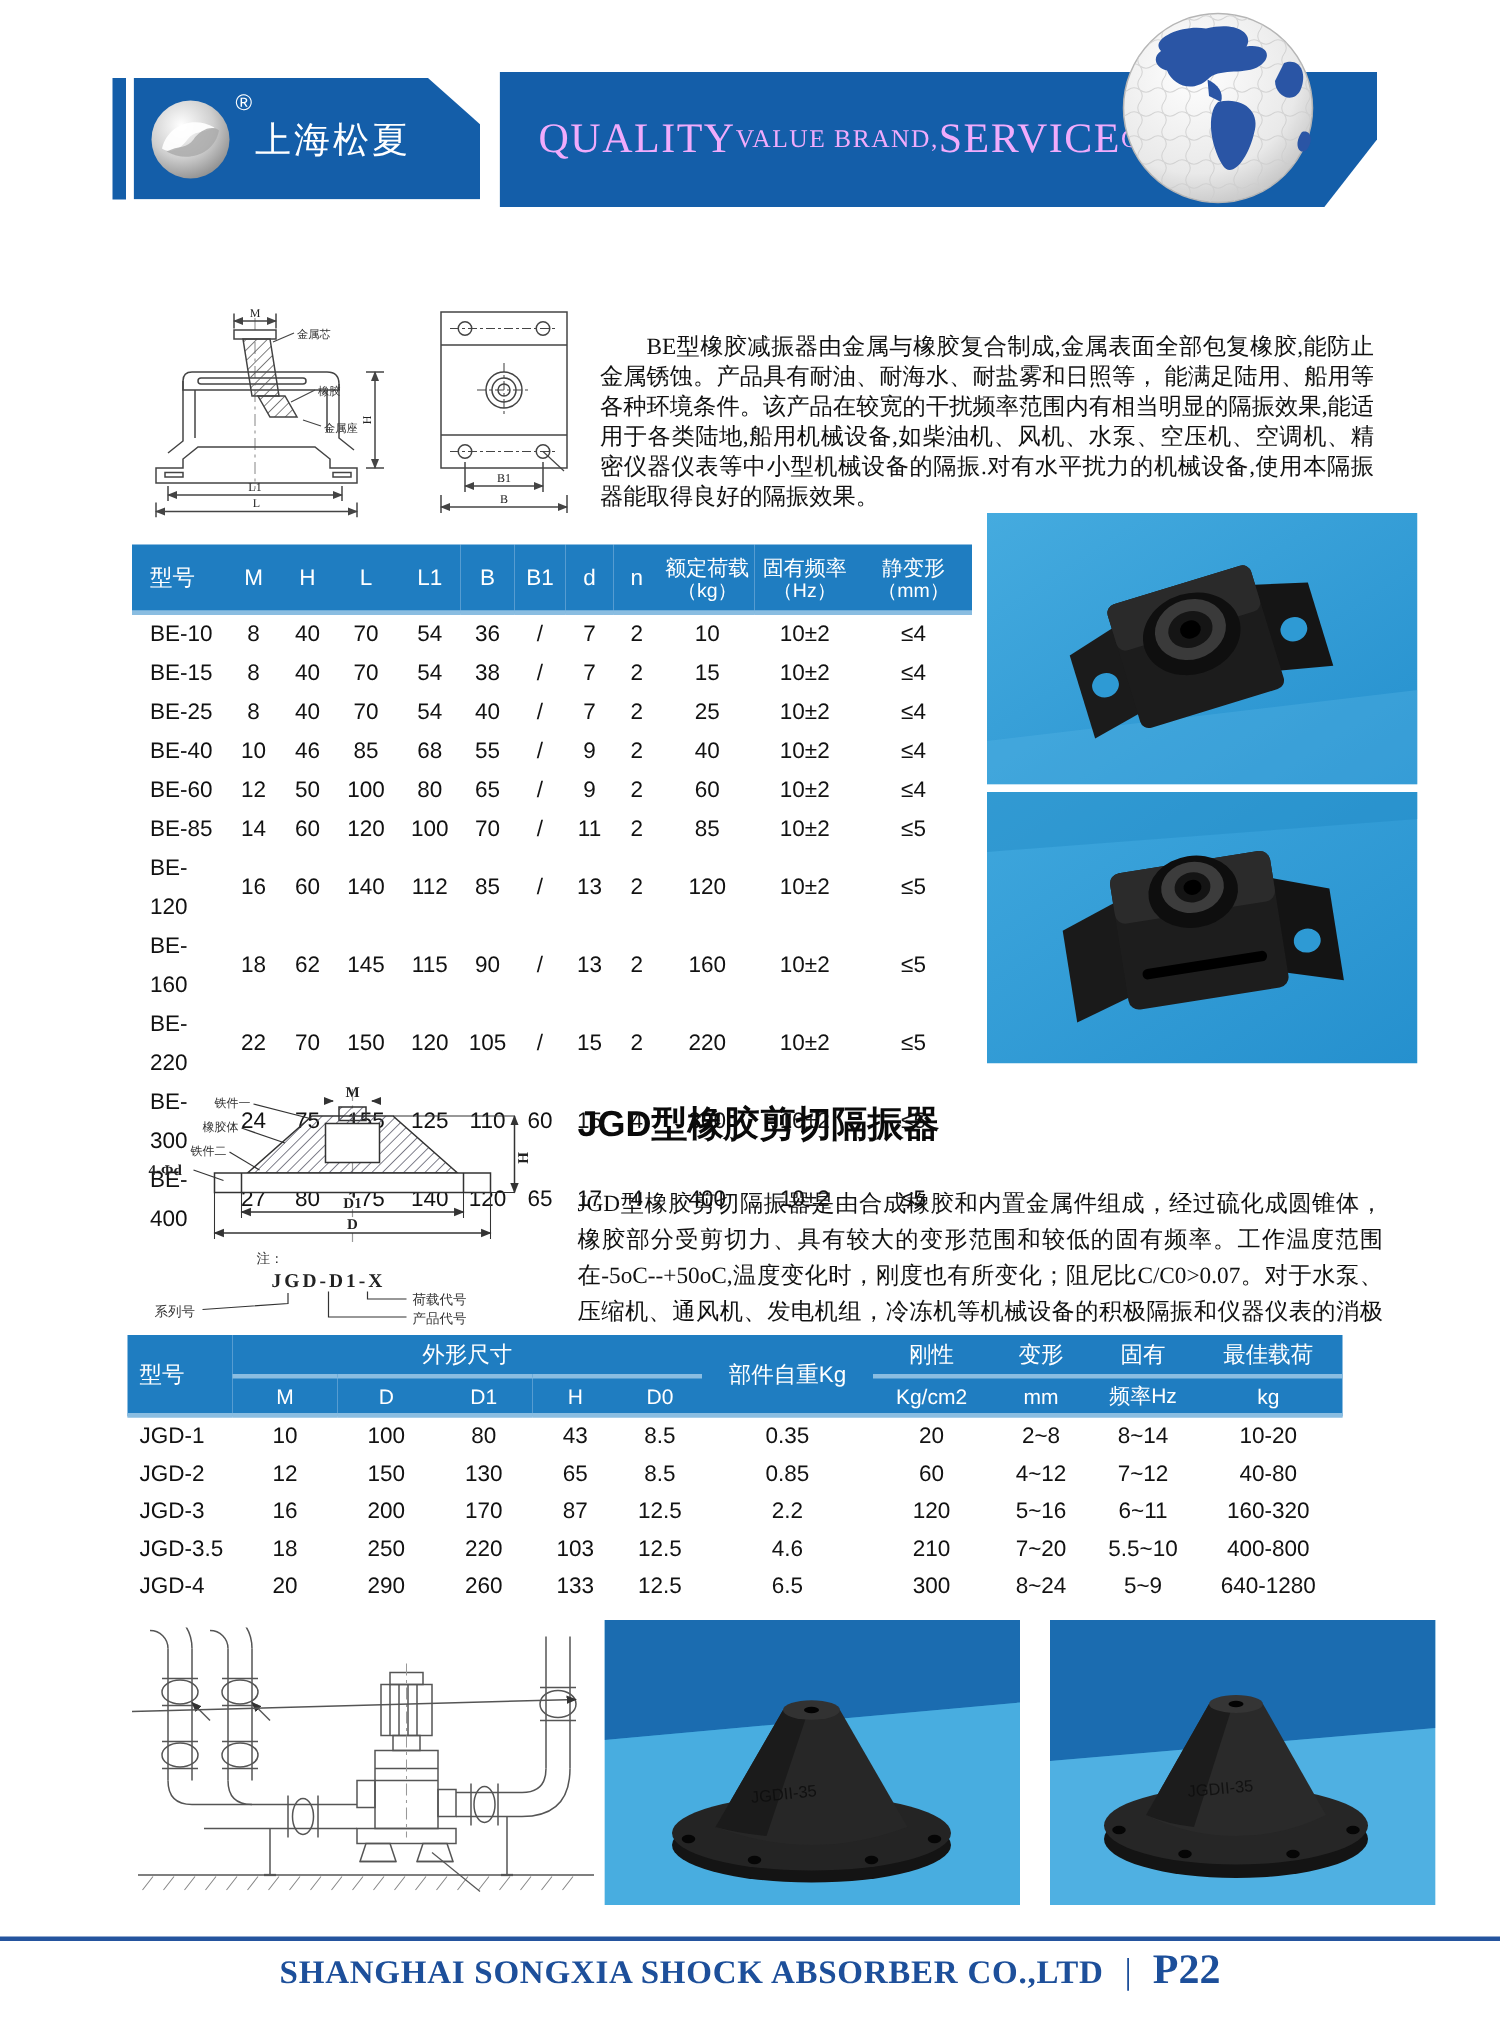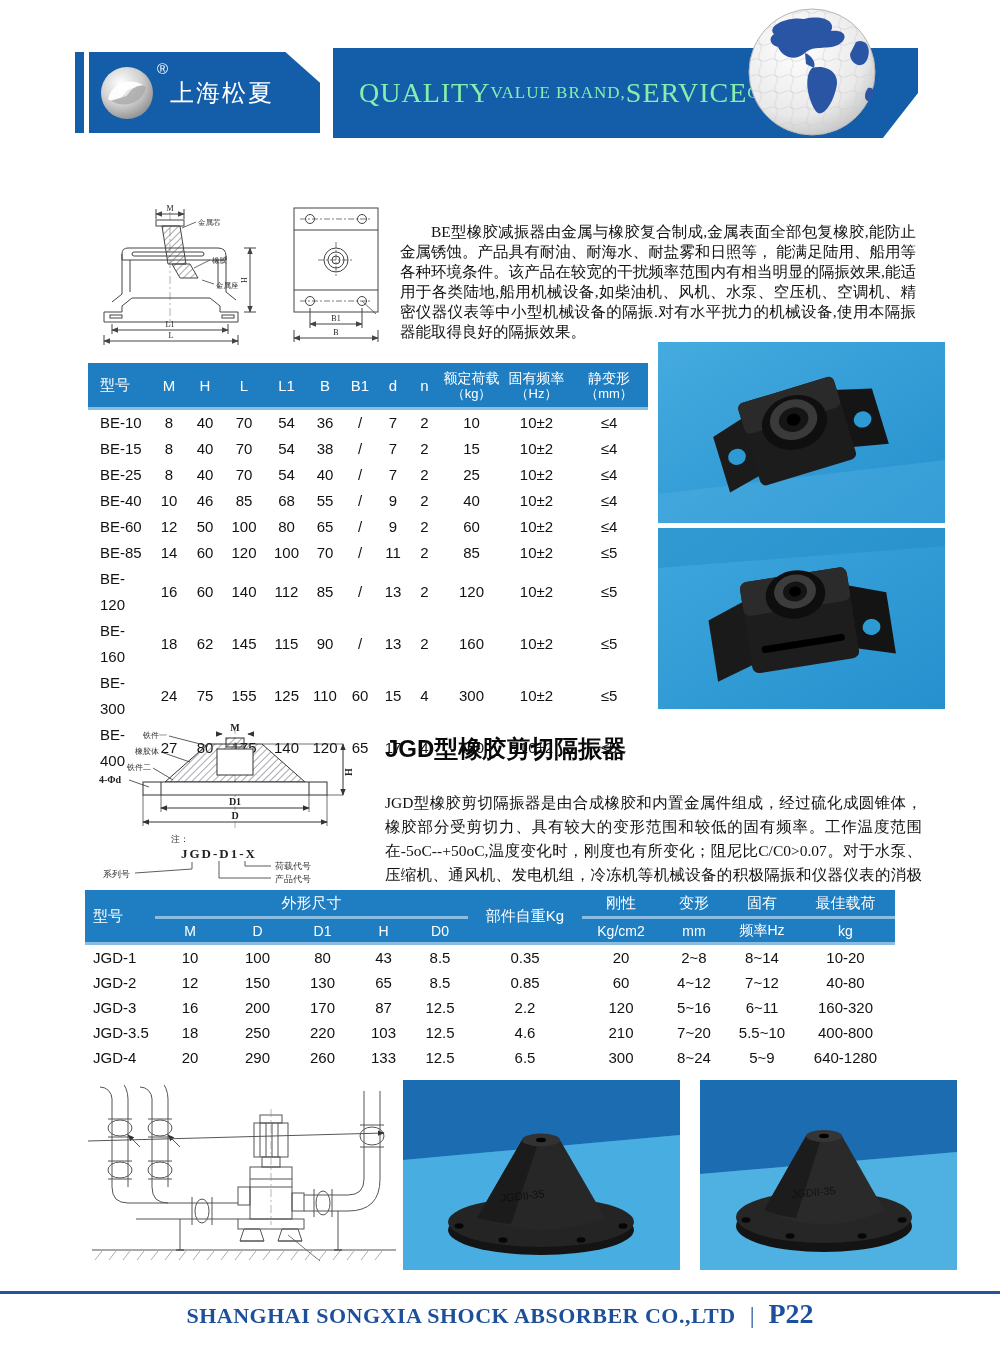--- a/index.html
+++ b/index.html
@@ -7,21 +7,21 @@
         font-family:"Liberation Sans",sans-serif;overflow:hidden;}
   
   .v-bar{position:absolute;left:75px;top:52px;width:9px;height:81px;background:#145ea9;}
   .logo-box{position:absolute;left:89px;top:52px;width:231px;height:81px;background:#145ea9;
             clip-path:polygon(0 0,85% 0,100% 38%,100% 100%,0 100%);
             display:flex;align-items:center;padding-left:10px;box-sizing:border-box;color:#fff;}
   .logo-reg{font-size:15px;align-self:flex-start;margin:8px 0 0 2px;}
   .logo-text{font-size:24px;letter-spacing:2px;margin-left:2px;white-space:nowrap;}
   .slogan{position:absolute;left:333px;top:48px;width:585px;height:90px;background:#145ea9;
           clip-path:polygon(0 0,100% 0,100% 50%,94% 100%,0 100%);
-          display:flex;align-items:center;padding-left:26px;box-sizing:border-box;color:#86efac;
+          display:flex;align-items:center;padding-left:26px;box-sizing:border-box;color:#f0abfc;
           font-family:"Liberation Serif",serif;white-space:nowrap;}
   .slogan .big{font-size:28px;letter-spacing:1px;}
   .slogan .small{font-size:17px;letter-spacing:1px;}
   .globe{position:absolute;left:736px;top:4px;width:152px;height:136px;z-index:2;}
   
   .be-title{position:absolute;left:130px;top:160px;white-space:nowrap;}
   .be-title .zh{font-size:23px;font-weight:bold;color:#0a0a0a;}
   .be-title .en{font-size:21px;font-family:"DejaVu Sans Mono",monospace;color:#1a1a1a;}
   .be-drawing{position:absolute;left:98px;top:200px;width:287px;height:145px;}
   .be-desc{position:absolute;left:400px;top:206px;width:516px;font-family:"Liberation Serif",serif;
@@ -337,20 +337,34 @@
           <td>115</td>
           <td>90</td>
           <td>/</td>
           <td>13</td>
           <td>2</td>
           <td>160</td>
           <td>10±2</td>
           <td>≤5</td>
         </tr>
         <tr>
+          <td>BE-220</td>
+          <td>22</td>
+          <td>70</td>
+          <td>150</td>
+          <td>120</td>
+          <td>105</td>
+          <td>/</td>
+          <td>15</td>
+          <td>2</td>
+          <td>220</td>
+          <td>10±2</td>
+          <td>≤5</td>
+        </tr>
+        <tr>
           <td>BE-300</td>
           <td>24</td>
           <td>75</td>
           <td>155</td>
           <td>125</td>
           <td>110</td>
           <td>60</td>
           <td>15</td>
           <td>4</td>
           <td>300</td>

